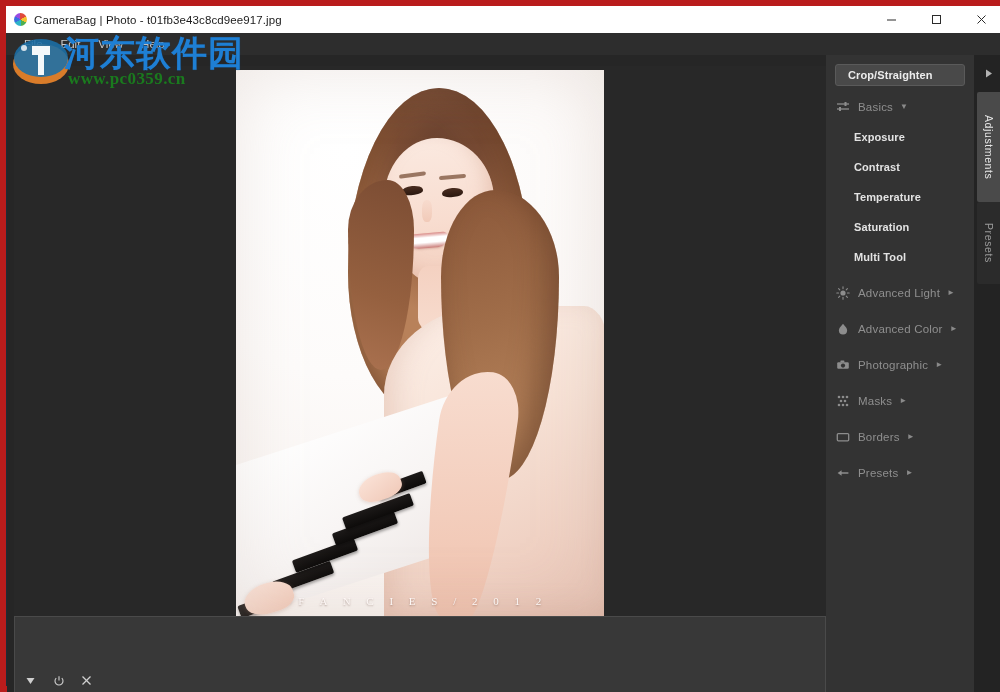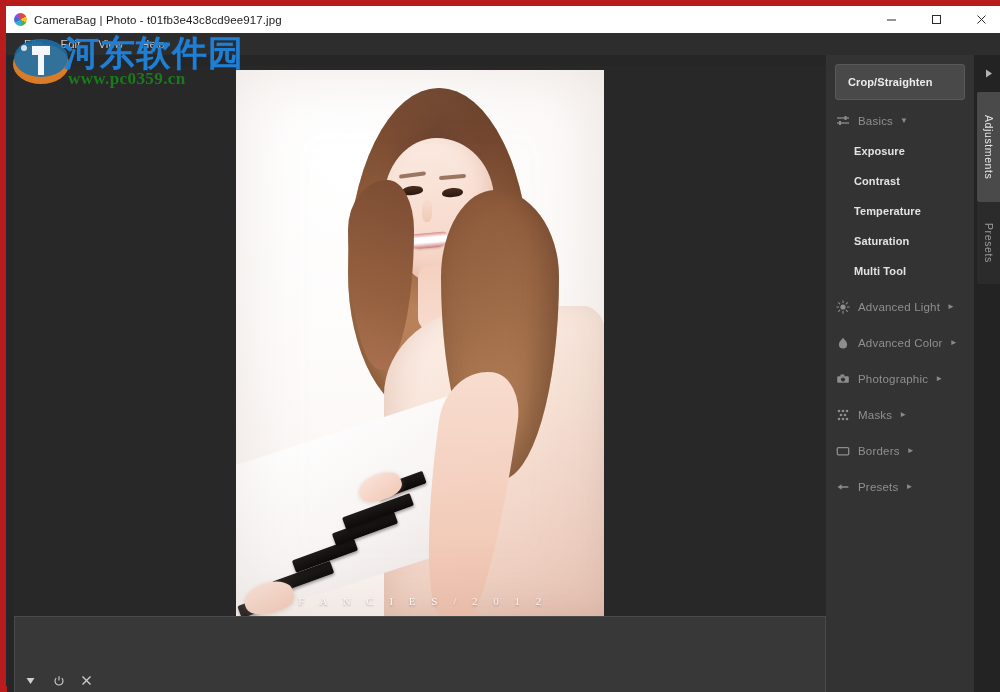--- a/index.html
+++ b/index.html
@@ -163,21 +163,21 @@
     width:15px;height:15px;display:flex;align-items:center;justify-content:center;
     color:#cfcfcf;
   }
   .bp-icon svg{display:block;}
   
   .rightpanel{
     position:absolute;left:819px;top:0;width:148px;height:641px;
     background:#333333;
   }
   .crop-btn{
-    margin:9px 9px 0 9px;height:36px;
+    margin:9px 9px 0 9px;height:22px;
     background:#494949;
     border:1px solid #5a5a5a;
     border-radius:3px;
     display:flex;align-items:center;
     padding-left:12px;box-sizing:border-box;
   }
   .crop-btn span{font-size:11px;font-weight:bold;color:#ececec;letter-spacing:.1px;}
   .cat{
     display:flex;align-items:center;height:30px;padding-left:10px;
     box-sizing:border-box;

